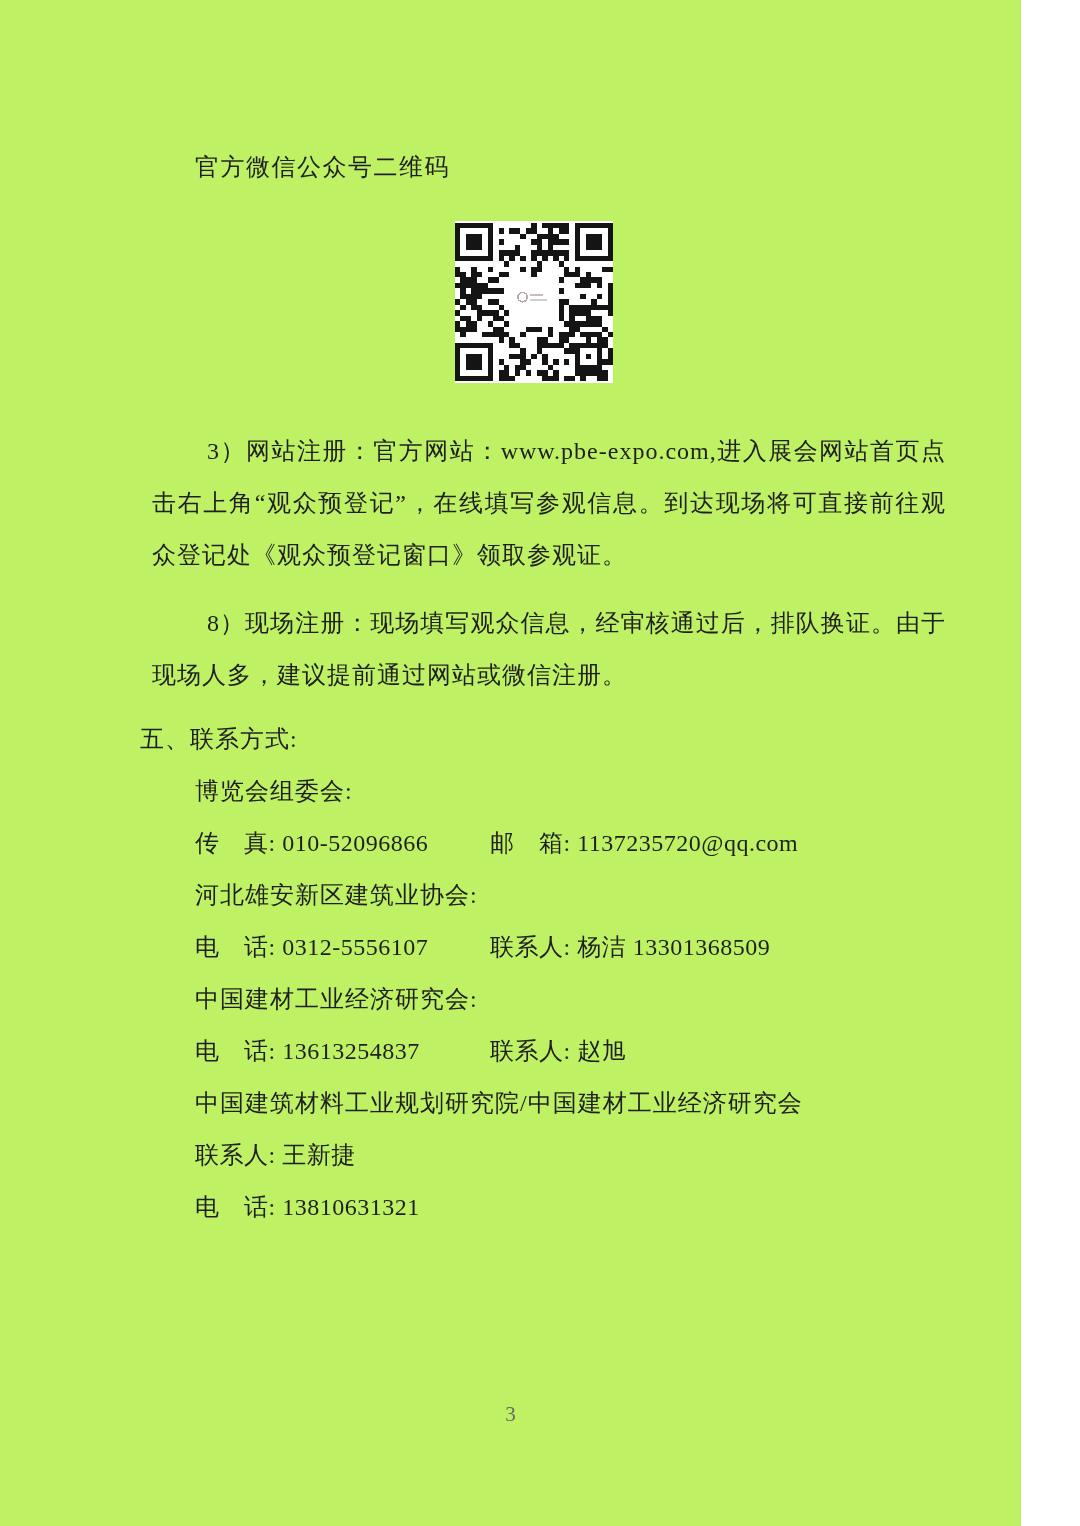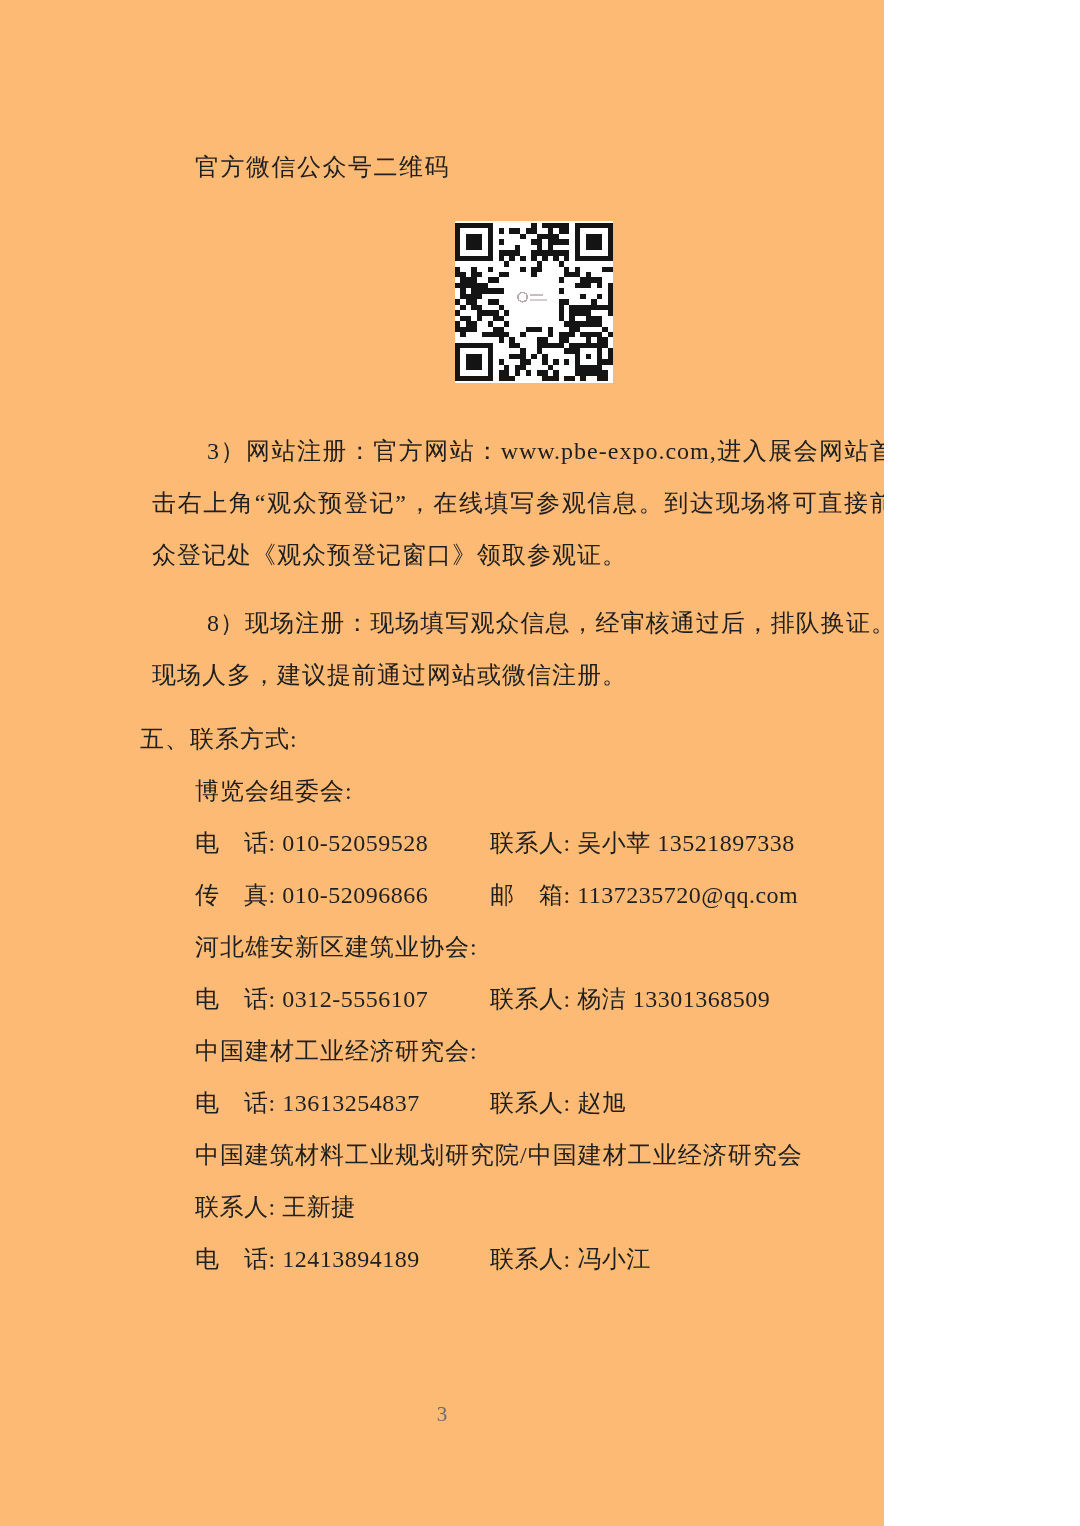--- a/index.html
+++ b/index.html
@@ -2,23 +2,23 @@
 <html><head>
 <meta charset="utf-8">
 <style>
   html, body {
     margin: 0;
     padding: 0;
     background: #ffffff;
   }
   .page {
     position: relative;
-    width: 884px;
+    width: 1021px;
     height: 1526px;
-    background: #fdba74;
+    background: #bef264;
     font-family: "Liberation Serif", "DejaVu Serif", serif;
     color: #1f1f1f;
     overflow: hidden;
   }
   .content {
     position: absolute;
     left: 140px;
     top: 0;
     width: 818px;
     padding-top: 141px;
@@ -476,24 +476,20 @@
 
     <p class="para">8）现场注册：现场填写观众信息，经审核通过后，排队换证。由于现场人多，建议提前通过网站或微信注册。</p>
 
     <div class="section-heading">五、联系方式:</div>
 
     <div class="contacts">
         <div class="contact-org">
     <span>博览会组委会:</span>
   </div>
         <div class="contact-row">
-    <span class="contact-left">电　话: 010-52059528</span>
-    <span class="contact-right">联系人: 吴小苹 13521897338</span>
-  </div>
-        <div class="contact-row">
     <span class="contact-left">传　真: 010-52096866</span>
     <span class="contact-right">邮　箱: 1137235720@qq.com</span>
   </div>
         <div class="contact-org">
     <span>河北雄安新区建筑业协会:</span>
   </div>
         <div class="contact-row">
     <span class="contact-left">电　话: 0312-5556107</span>
     <span class="contact-right">联系人: 杨洁 13301368509</span>
   </div>
@@ -504,20 +500,19 @@
     <span class="contact-left">电　话: 13613254837</span>
     <span class="contact-right">联系人: 赵旭</span>
   </div>
         <div class="contact-org">
     <span>中国建筑材料工业规划研究院/中国建材工业经济研究会</span>
   </div>
         <div class="contact-row">
     <span class="contact-right">联系人: 王新捷</span>
   </div>
         <div class="contact-row">
-    <span class="contact-left">电　话: 12413894189</span>
-    <span class="contact-right">联系人: 冯小江</span>
+    <span class="contact-left">电　话: 13810631321</span>
   </div>
       </div>
   </div>
 
   <div class="page-number">3</div>
 </div>
 
 </body></html>

